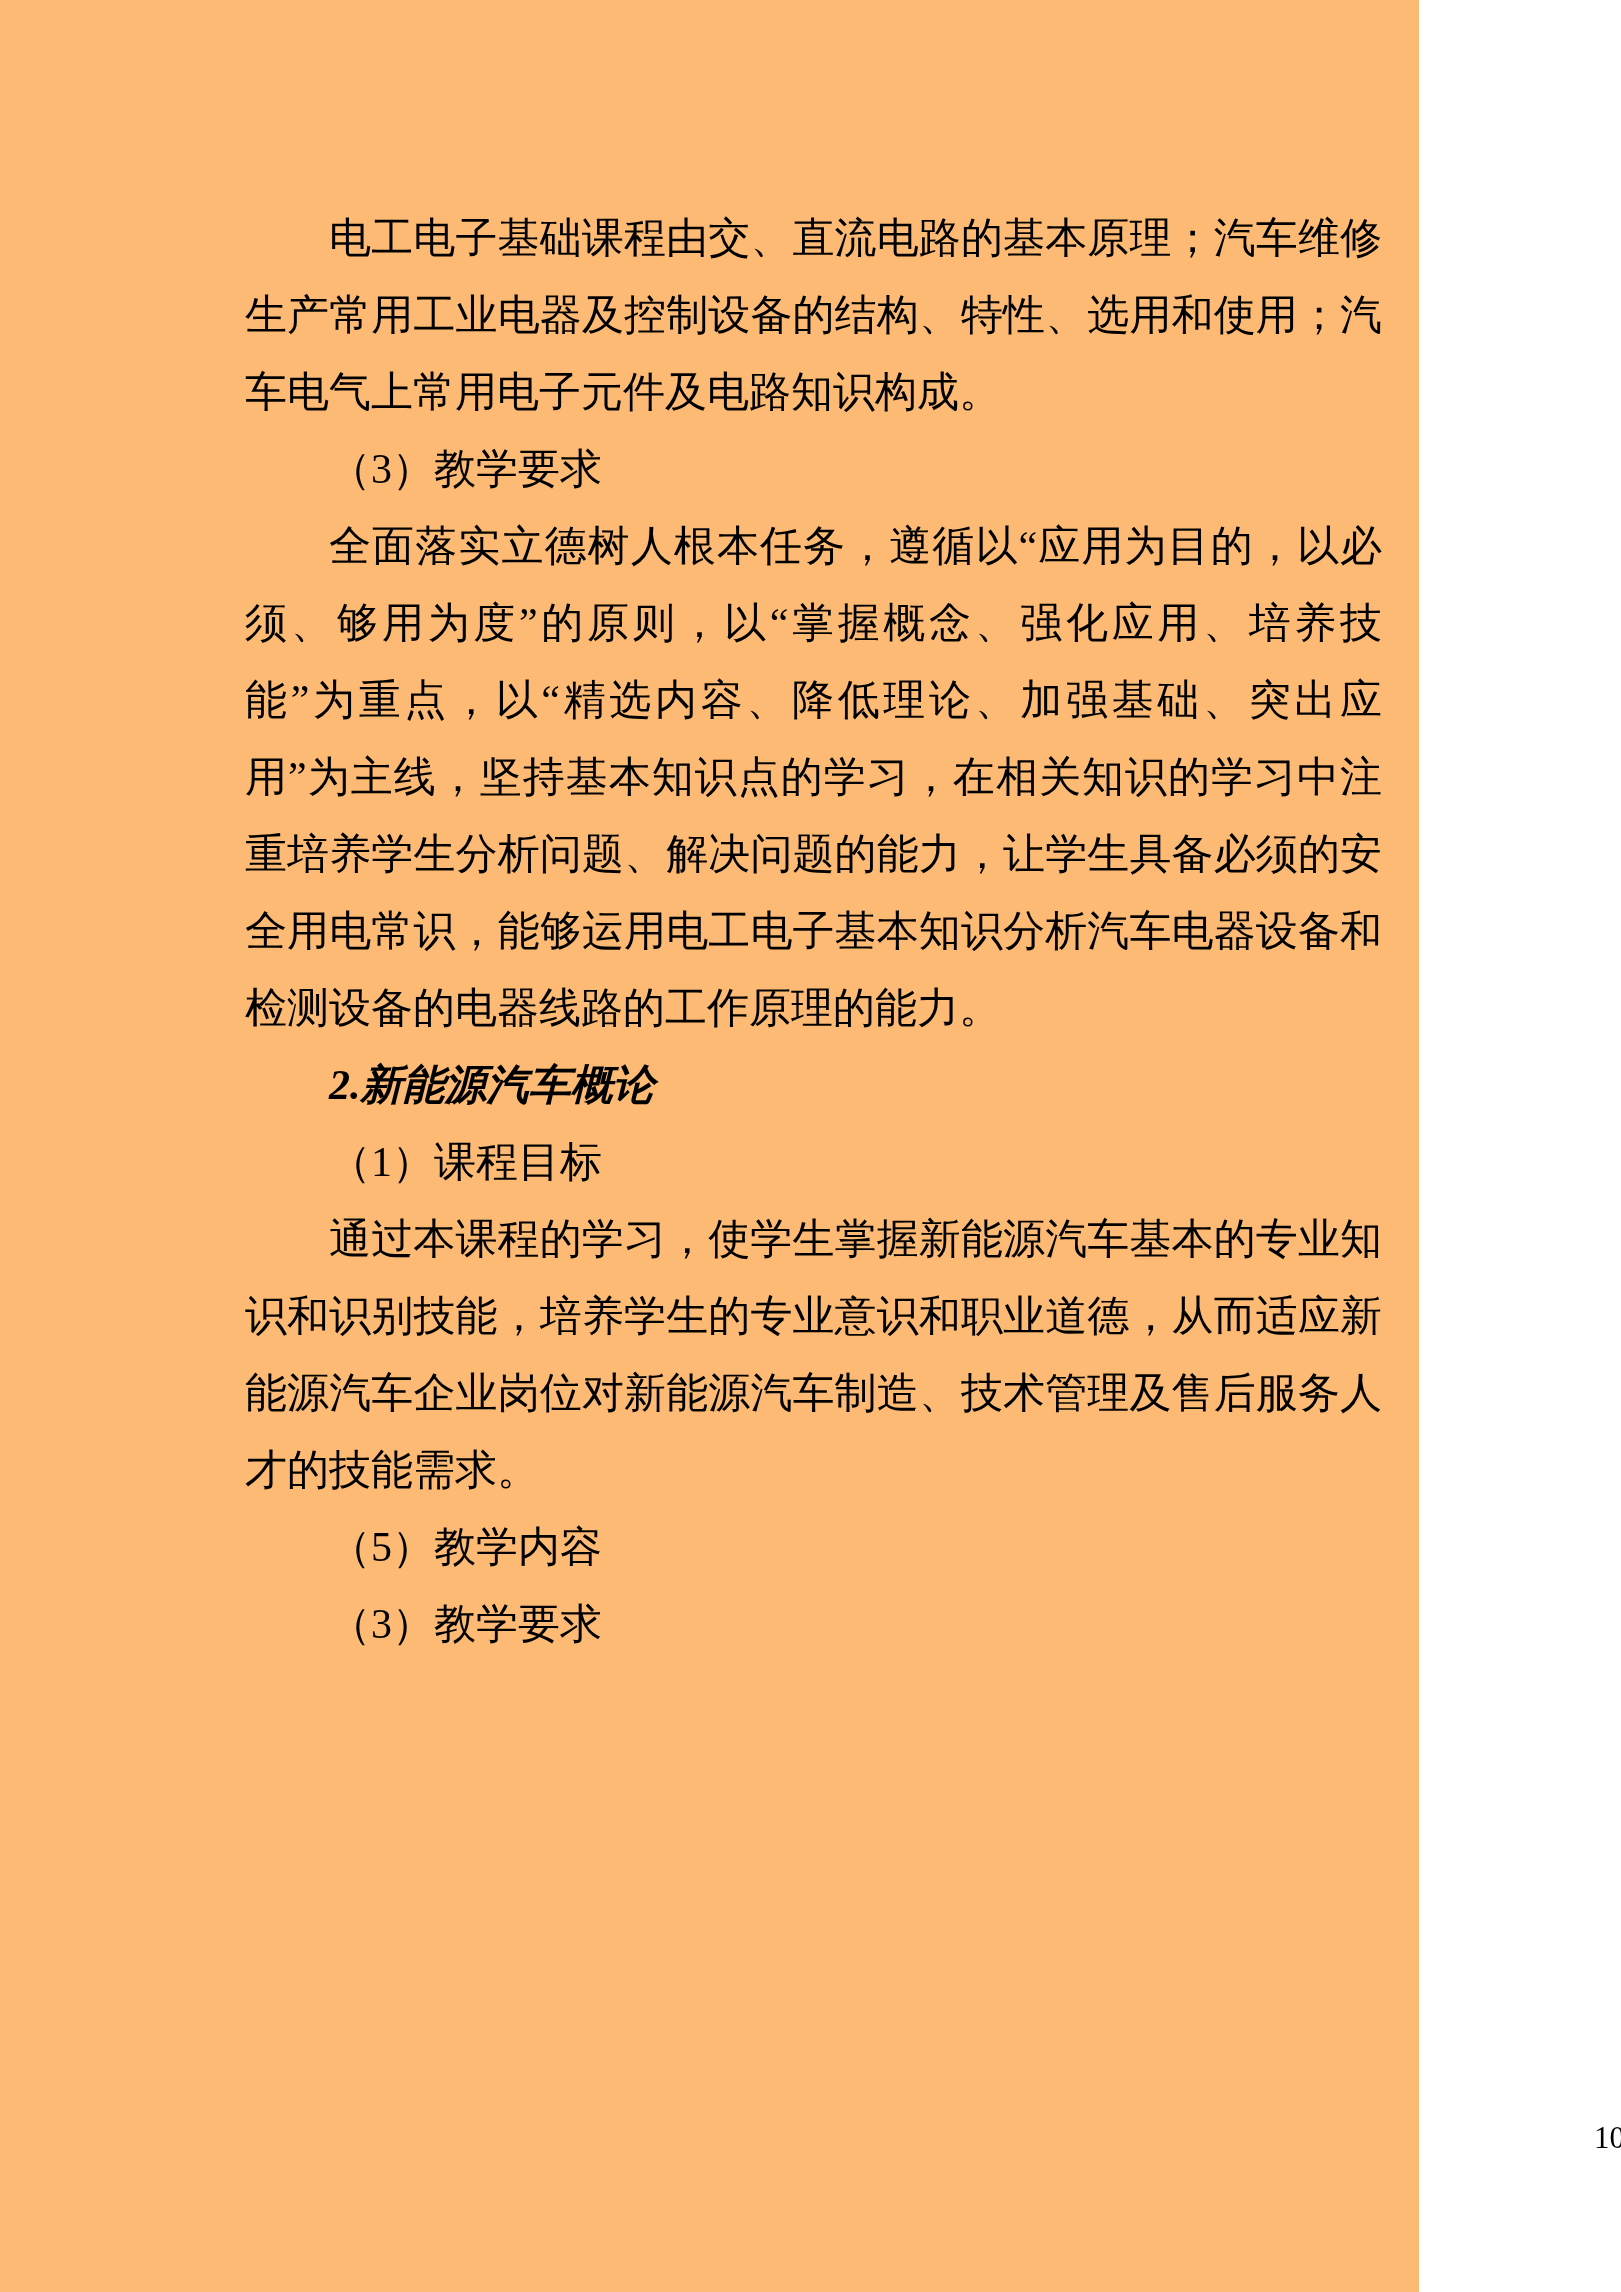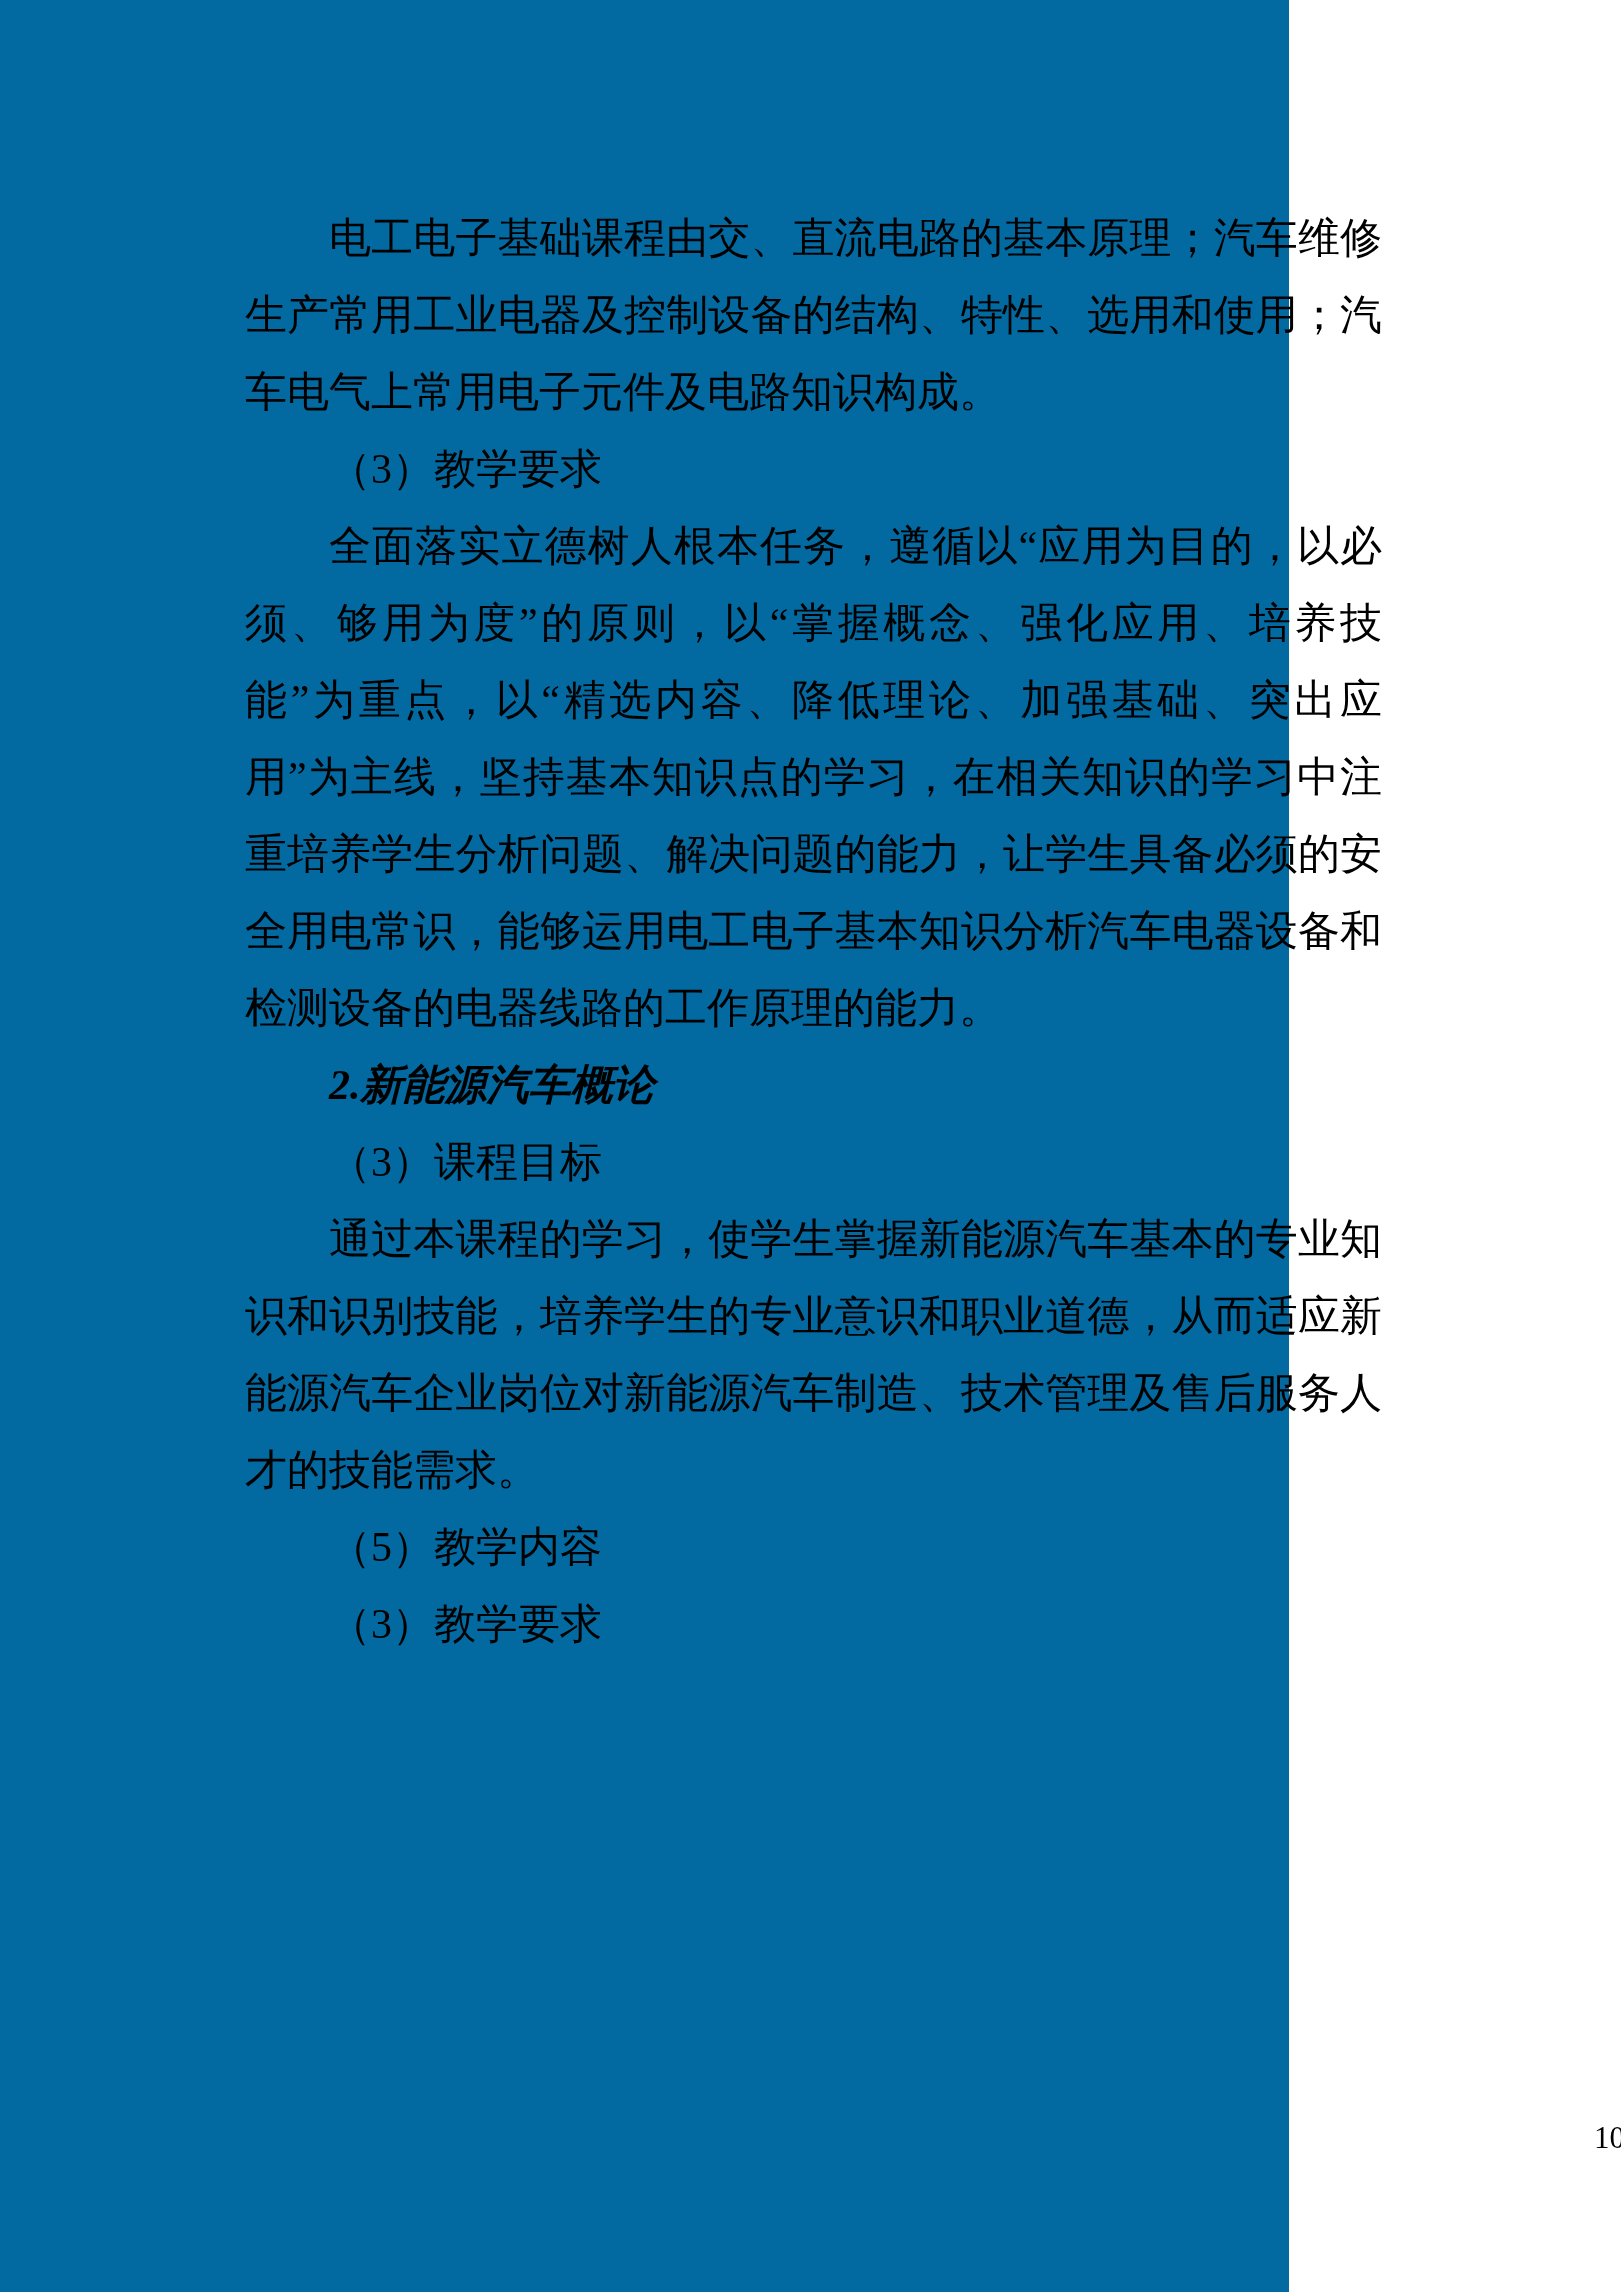--- a/index.html
+++ b/index.html
@@ -11,23 +11,23 @@
     height: 2293px;
     background: #ffffff;
     color: #000000;
     position: relative;
     font-family: "Liberation Serif", "DejaVu Serif", serif;
     overflow: hidden;
   }
   .page {
     position: absolute;
     left: 0; top: 0;
-    width: 1289px;
+    width: 1419px;
     height: 2293px;
-    background: #0369a1;
+    background: #fdba74;
   }
   .text-block {
     position: absolute;
     left: 245px;
     top: 200px;
     width: 1137px;
     font-size: 42px;
     line-height: 77px;
     text-align: justify;
     text-justify: inter-ideograph;
@@ -56,21 +56,21 @@
 </head>
 <body>
 
 <div class="page">
 
   <div class="text-block">
     <p class="para">电工电子基础课程由交、直流电路的基本原理；汽车维修生产常用工业电器及控制设备的结构、特性、选用和使用；汽车电气上常用电子元件及电路知识构成。</p>
     <p class="para">（3）教学要求</p>
     <p class="para">全面落实立德树人根本任务，遵循以“应用为目的，以必须、够用为度”的原则，以“掌握概念、强化应用、培养技能”为重点，以“精选内容、降低理论、加强基础、突出应用”为主线，坚持基本知识点的学习，在相关知识的学习中注重培养学生分析问题、解决问题的能力，让学生具备必须的安全用电常识，能够运用电工电子基本知识分析汽车电器设备和检测设备的电器线路的工作原理的能力。</p>
     <p class="para heading">2.新能源汽车概论</p>
-    <p class="para">（3）课程目标</p>
+    <p class="para">（1）课程目标</p>
     <p class="para">通过本课程的学习，使学生掌握新能源汽车基本的专业知识和识别技能，培养学生的专业意识和职业道德，从而适应新能源汽车企业岗位对新能源汽车制造、技术管理及售后服务人才的技能需求。</p>
     <p class="para">（5）教学内容</p>
     <p class="para">（3）教学要求</p>
   </div>
 
   <div class="page-number">10</div>
 
 </div>
 
 

